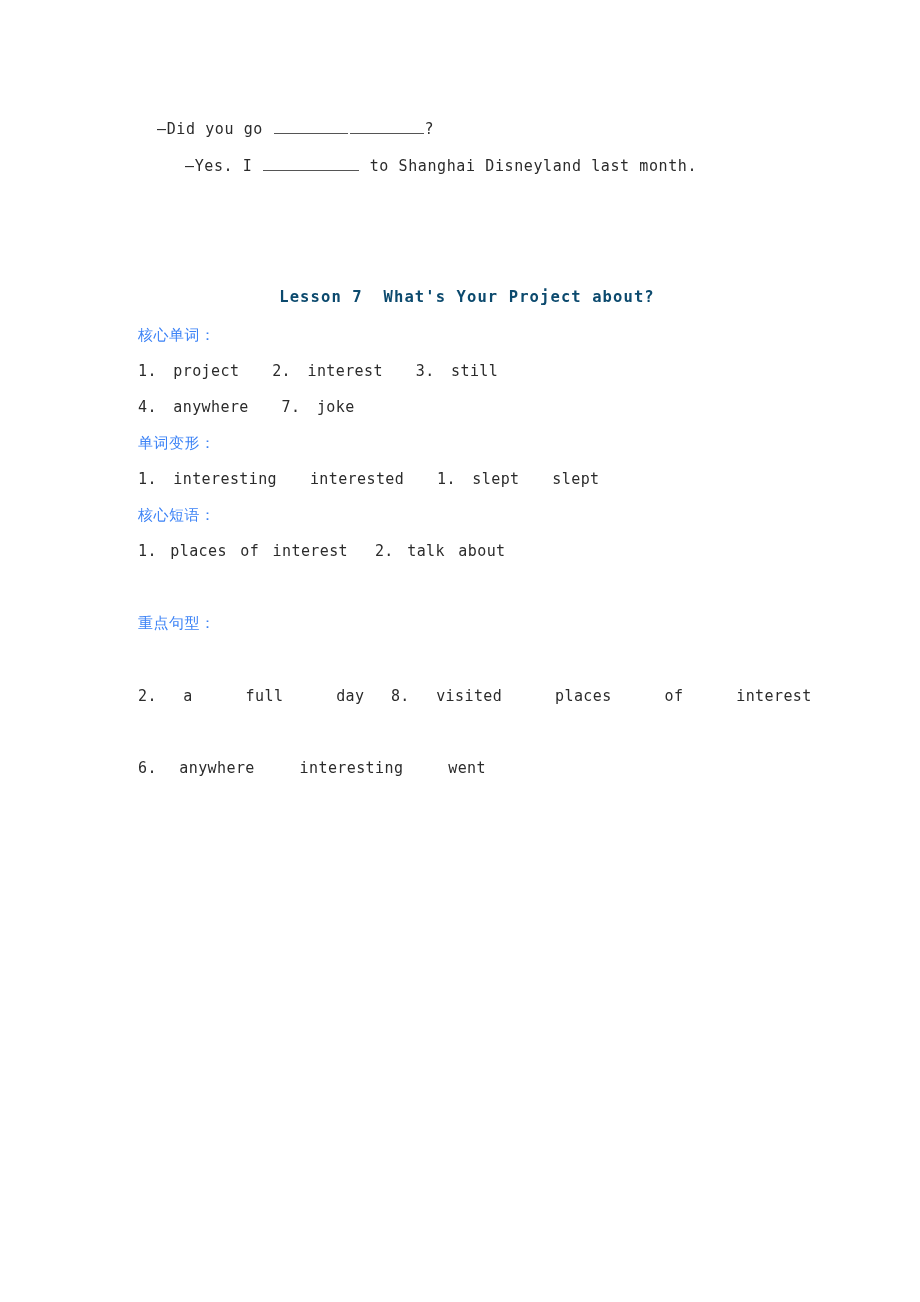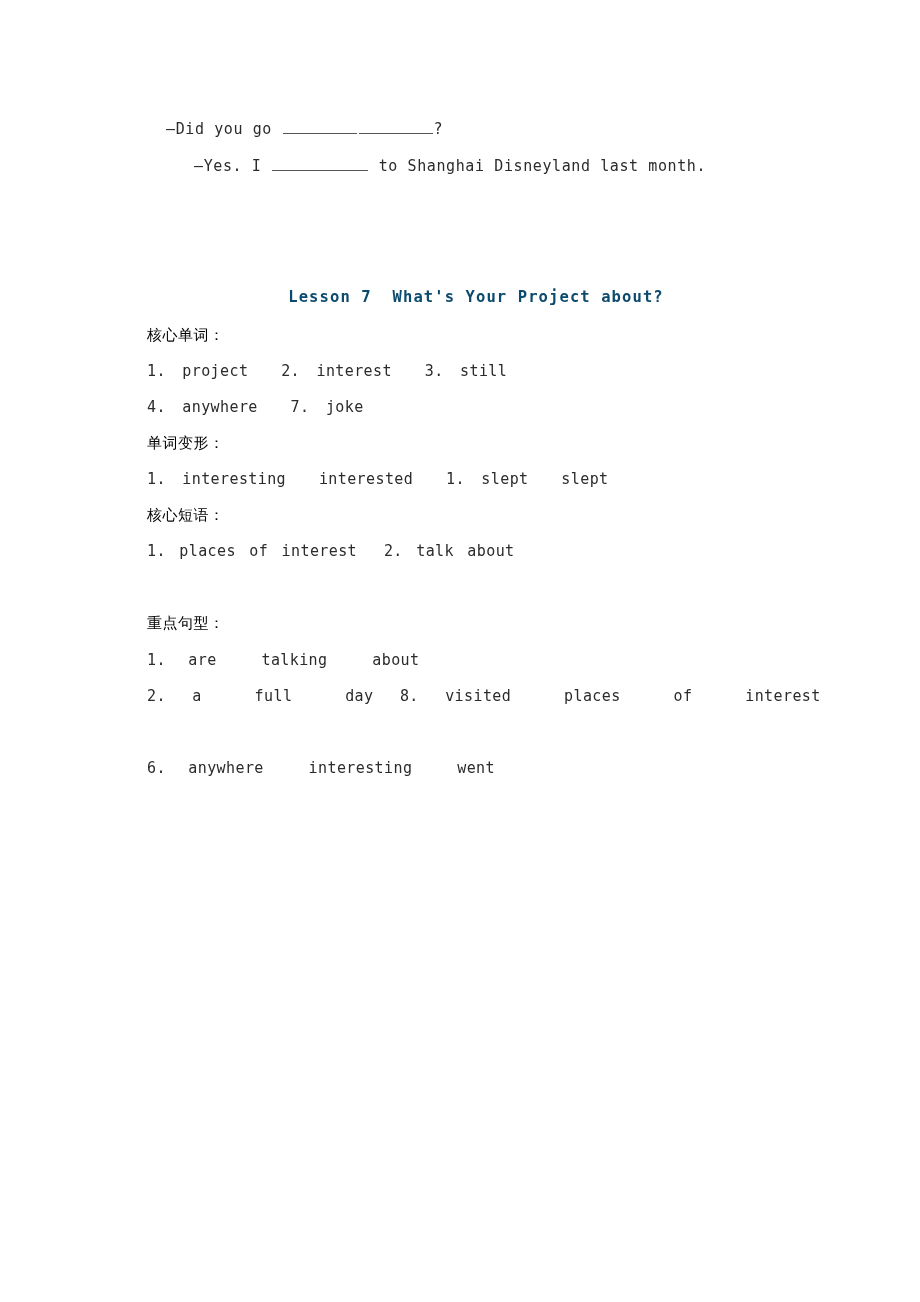--- a/index.html
+++ b/index.html
@@ -11,21 +11,21 @@
     width: 920px;
     height: 1302px;
     position: relative;
     font-family: "DejaVu Sans Mono", "Liberation Mono", monospace;
     color: #262626;
     overflow: hidden;
   }
 
   .page {
     position: absolute;
-    left: 16px; top: 0;
+    left: 7px; top: 0;
     width: 846px;
     height: 1302px;
   }
 
   
   .line {
     position: absolute;
     white-space: pre;
     font-size: 15px;
     line-height: 20px;
@@ -67,21 +67,21 @@
     font-family: "DejaVu Sans Mono", "Liberation Mono", monospace;
     color: #0c4a6e;
   }
 
   
   .cn-head {
     left: 131px;
     font-family: "DejaVu Sans", "Liberation Sans", sans-serif;
     font-size: 15px;
     letter-spacing: 0.5px;
-    color: #000000;
+    color: #3b82f6;
   }
 
   
   .en-line {
     left: 131px;
     font-size: 15px;
     color: #2b2b2b;
   }
 
   .sp-wide   { letter-spacing: 0.4px; word-spacing: 7px; }
@@ -104,17 +104,16 @@
   <div class="line en-line sp-wide" style="top:361px">1. project  2. interest  3. still</div>
   <div class="line en-line sp-wide" style="top:397px">4. anywhere  7. joke</div>
 
   <div class="line cn-head" style="top:433px">单词变形：</div>
   <div class="line en-line sp-wide" style="top:469px">1. interesting  interested  1. slept  slept</div>
 
   <div class="line cn-head" style="top:505px">核心短语：</div>
   <div class="line en-line sp-norm" style="top:541px">1. places of interest  2. talk about</div>
 
   <div class="line cn-head" style="top:613px">重点句型：</div>
-  <div class="line en-line sp-wider" style="top:650px">1. are  talking  about</div>
   <div class="line en-line sp-widest" style="top:686px">2. a  full  day 8. visited  places  of  interest</div>
   <div class="line en-line sp-wider" style="top:758px">6. anywhere  interesting  went</div>
 
 </div>
 
 </body></html>

